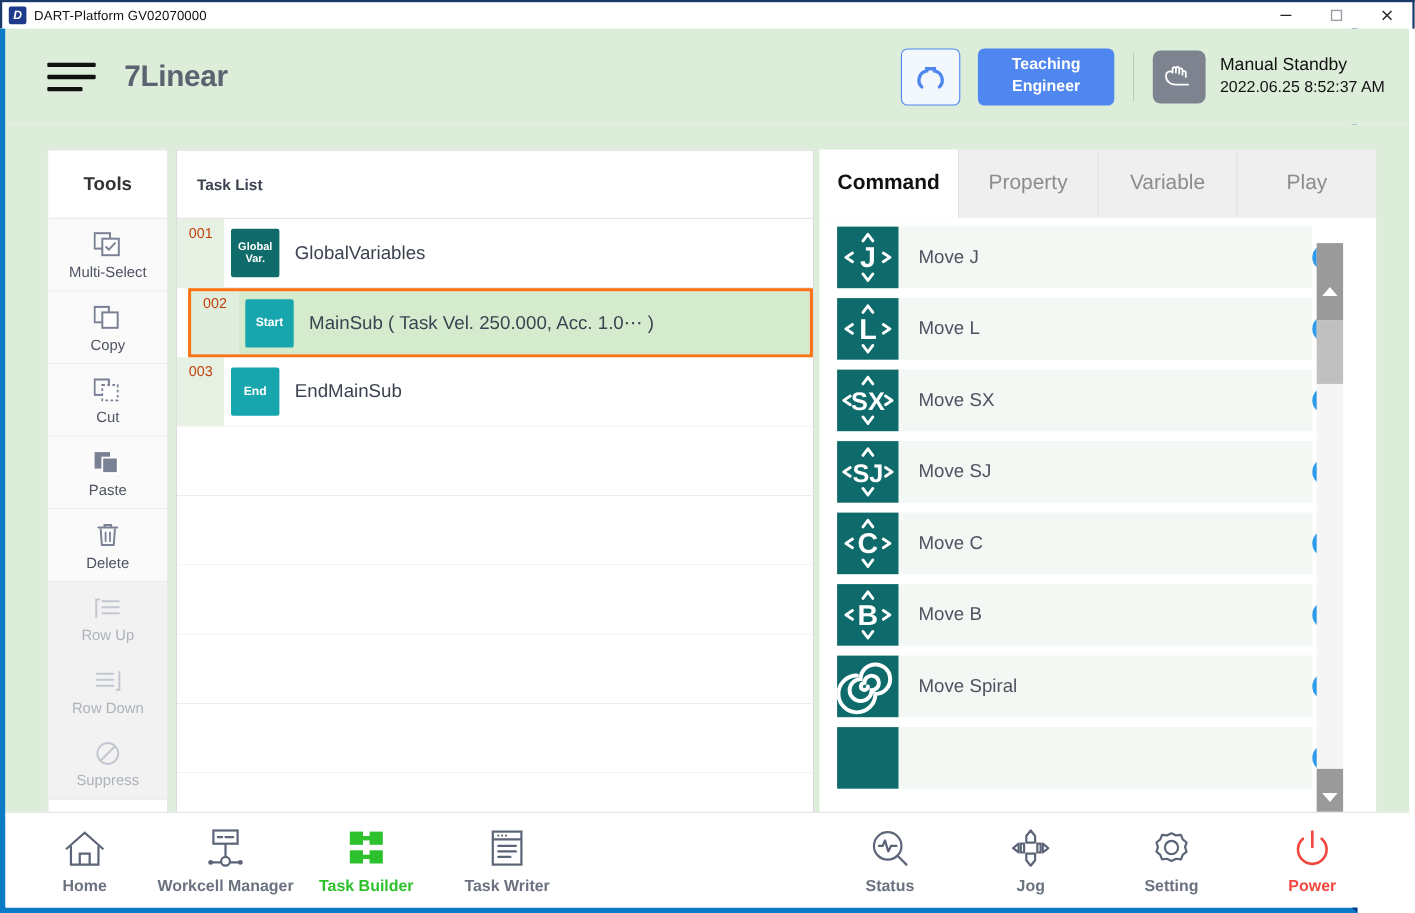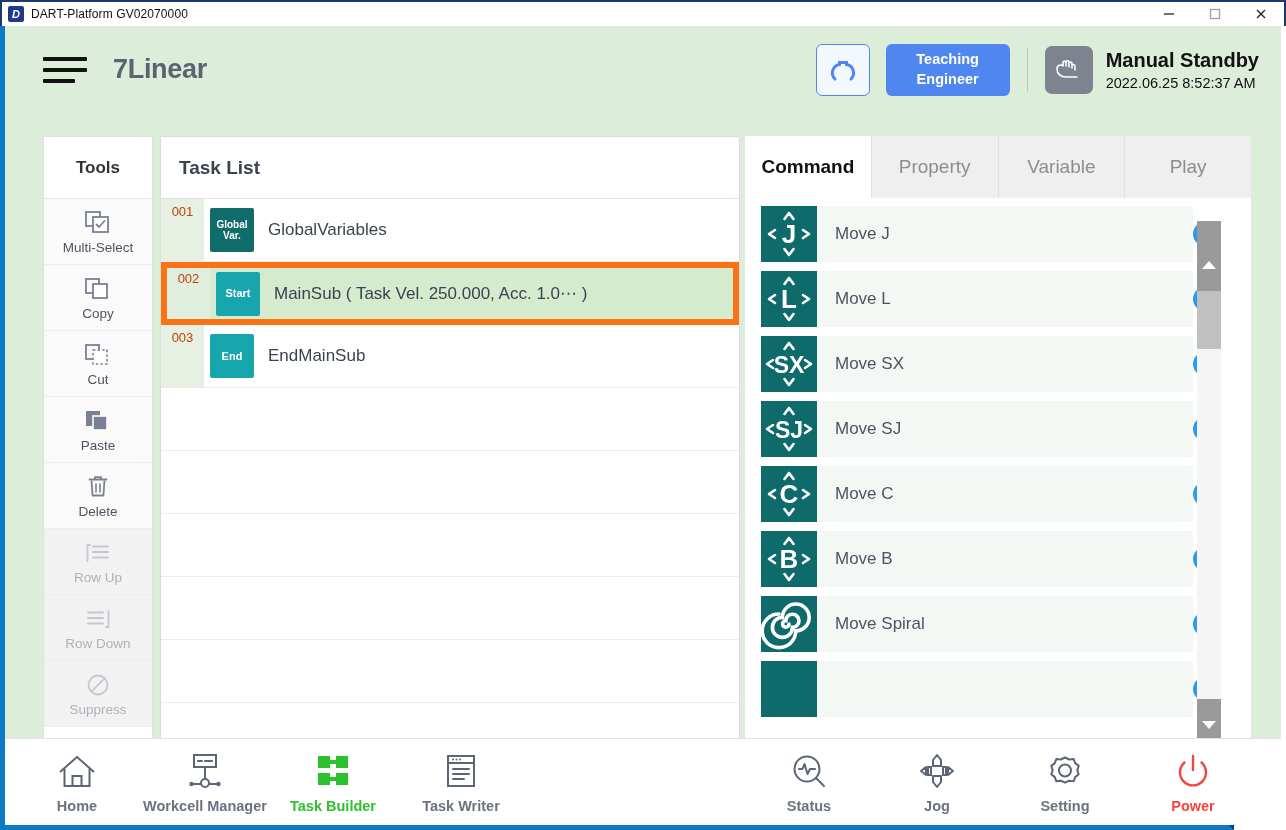--- a/index.html
+++ b/index.html
@@ -83,21 +83,21 @@
     line-height: 1.35; cursor: pointer;
   }
   #hdr-divider {
     width: 1px; height: 44px; background: #b9cdb7; margin: 0 17px;
   }
   #state-icon {
     width: 48px; height: 48px; background: #7d838f; border-radius: 7px;
     display: flex; align-items: center; justify-content: center;
   }
   #state-text { margin-left: 13px; }
-  #state-title { font-size: 20px; font-weight: bold; color: #111; }
+  #state-title { font-size: 16px; font-weight: normal; color: #111; }
   #state-time { font-size: 14.5px; color: #111; margin-top: 3px; }
 
   
   #body-area {
     position: absolute; top: 87px; left: 0;
     width: 1276px; height: 630px;
     background: #dcedda;
   }
 
   
@@ -122,21 +122,21 @@
   .tool-item.disabled .tlabel { color: #adb2bb; }
 
   
   #tasklist-panel {
     position: absolute; left: 155px; top: 23px;
     width: 580px; height: 620px;
     background: #fff; border: 1px solid #dcdcdc;
   }
   #tasklist-title {
     height: 62px; display: flex; align-items: center;
-    padding-left: 18px; font-size: 19px; font-weight: bold; color: #3b4250;
+    padding-left: 18px; font-size: 14px; font-weight: bold; color: #3b4250;
     border-bottom: 1px solid #e2e2e2;
   }
   .task-row {
     height: 63px; display: flex; align-items: stretch;
     border-bottom: 1px solid #ececec; position: relative;
   }
   .task-row .rownum {
     width: 43px; background: #e6f0e3; flex: none;
     font-size: 13px; color: #c2410c; padding-top: 5px; text-align: center;
   }
@@ -144,21 +144,21 @@
     flex: 1; display: flex; align-items: center; padding-left: 6px; background: #fff;
   }
   .tag {
     width: 44px; height: 44px; border-radius: 2px; color: #fff;
     display: flex; flex-direction: column; align-items: center; justify-content: center;
     font-size: 11px; font-weight: bold; line-height: 1.15; flex: none; text-align: center;
   }
   .tag.wide { font-size: 10px; }
   .task-label { margin-left: 14px; font-size: 17px; color: #3b4250; text-align: right; }
   .task-row.selected {
-    border: 6px solid #f97316; height: 63px;
+    border: 3px solid #f97316; height: 63px; margin-left: 10px;
   }
   .task-row.selected .rownum { background: #e0eedd; padding-top: 3px; }
   .task-row.selected .rowbody { background: #d4eccd; }
   .task-row.empty { background: #fff; }
   .task-row.empty .rownum { background: #fff; }
 
   
   #cmd-panel {
     position: absolute; left: 740px; top: 23px;
     width: 506px; height: 620px;

